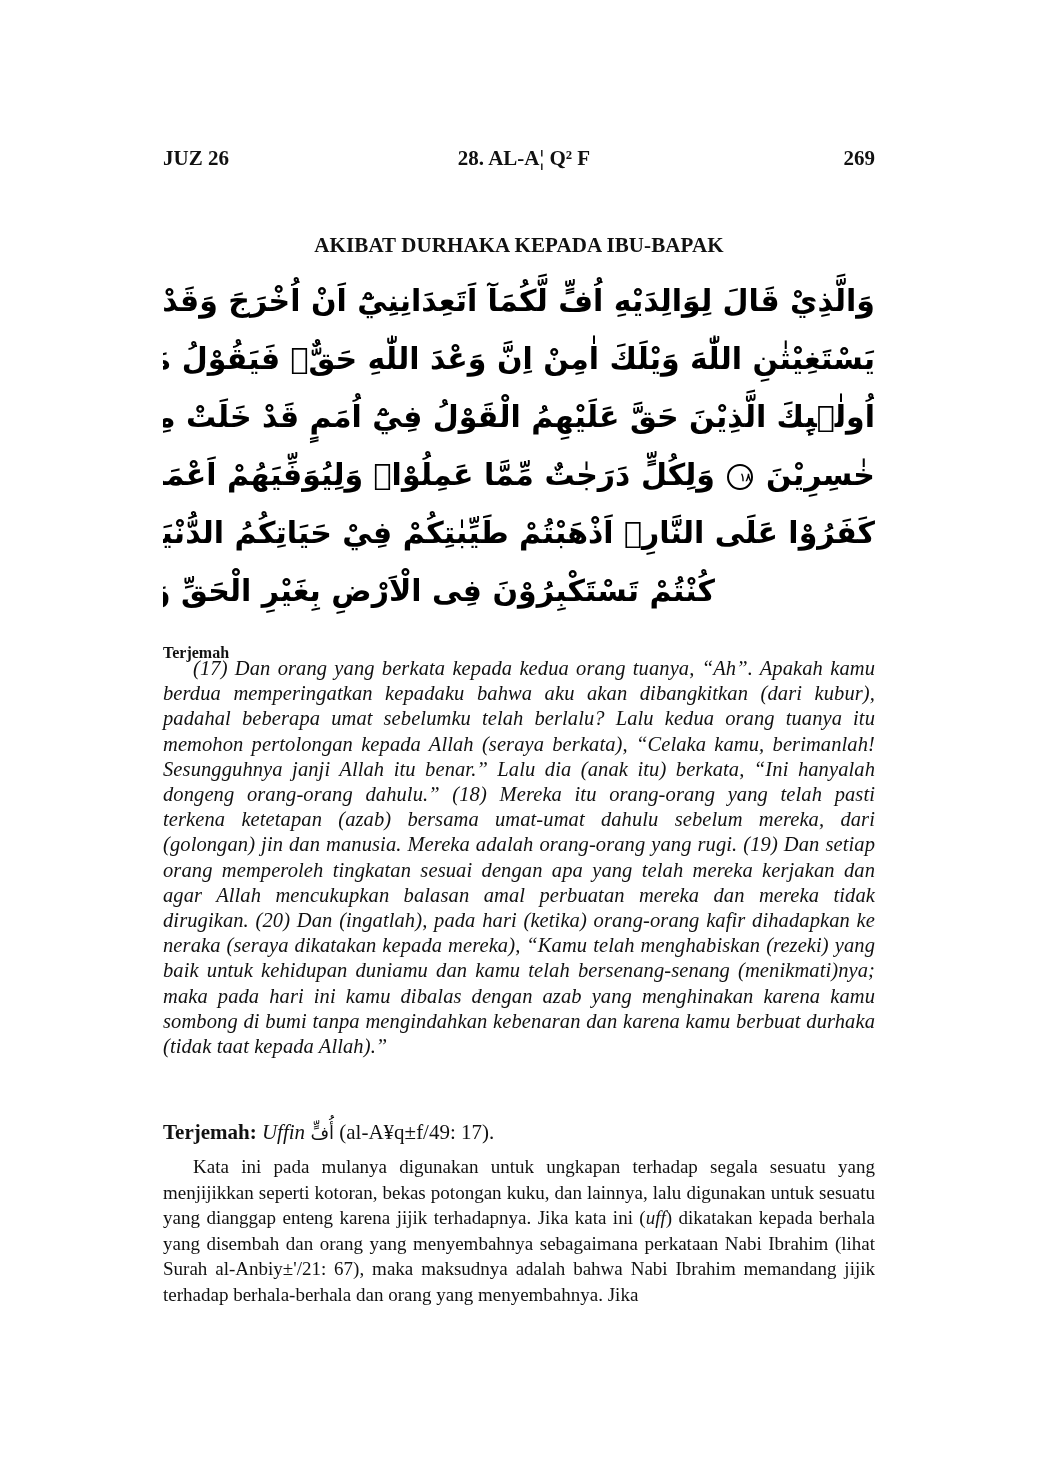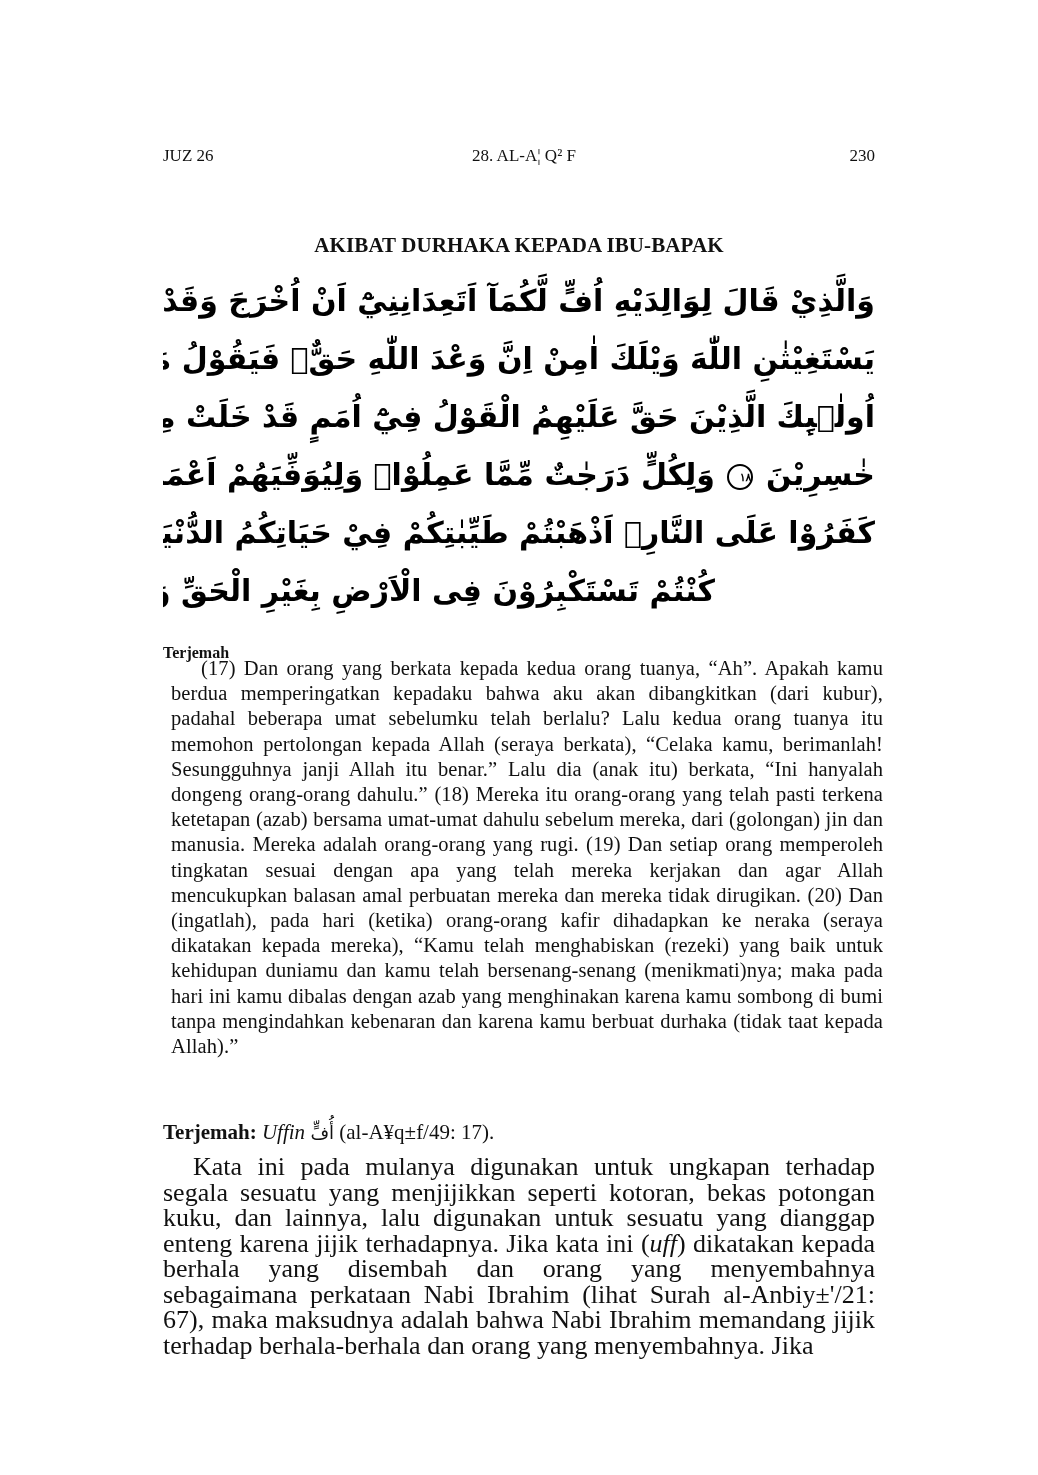--- a/index.html
+++ b/index.html
@@ -14,21 +14,22 @@
       overflow: hidden;
       color: #111111;
       font-family: "Liberation Serif", serif;
     }
     .running-head {
       position: absolute;
       top: 146px;
       left: 163px;
       width: 712px;
       height: 26px;
-      font-size: 17px;
+      font-size: 21px;
+      font-weight: bold;
     }
     .running-head .left { position: absolute; left: 0; top: 0; }
     .running-head .center { position: absolute; left: 0; width: 100%; text-align: center; top: 0; padding-left: 10px; box-sizing: border-box; }
     .running-head .right { position: absolute; right: 0; top: 0; }
 
     .section-title {
       position: absolute;
       top: 233px;
       left: 163px;
       width: 712px;
@@ -81,58 +82,58 @@
       top: 644px;
       left: 163px;
       font-weight: bold;
       font-size: 16px;
     }
     .terjemah-body {
       position: absolute;
       top: 656px;
       left: 163px;
       width: 712px;
+      font-style: italic;
       font-size: 20.5px;
       line-height: 25.2px;
       text-align: justify;
       text-indent: 30px;
       letter-spacing: 0.1px;
-      margin-left: 8px;
     }
 
     .kosakata {
       position: absolute;
       top: 1120px;
       left: 163px;
       width: 712px;
       font-size: 21px;
     }
     .kosakata .label { font-weight: bold; }
     .kosakata .term { font-style: italic; }
     .kosakata .arabic-term { font-family: "DejaVu Sans", sans-serif; font-size: 18px; margin-top: 22px; }
 
     .kosakata-body {
       position: absolute;
       top: 1154px;
       left: 163px;
       width: 712px;
-      font-size: 26px;
+      font-size: 19px;
       line-height: 25.5px;
       text-align: justify;
       text-indent: 30px;
     }
     .kosakata-body em { font-style: italic; }
   </style>
 </head>
 <body>
 
 <div class="running-head">
   <span class="left">JUZ 26</span>
   <span class="center">28. AL-A¦ Q² F</span>
-  <span class="right">230</span>
+  <span class="right">269</span>
 </div>
 
 <div class="section-title">AKIBAT DURHAKA KEPADA IBU-BAPAK</div>
 
 <div class="arabic-block">
   <div class="arabic-line">
     <span>وَالَّذِيْ قَالَ لِوَالِدَيْهِ اُفٍّ لَّكُمَآ اَتَعِدَانِنِيْٓ اَنْ اُخْرَجَ وَقَدْ خَلَتِ الْقُرُوْنُ مِنْ قَبْلِيْۚ وَهُمَا</span>
   </div>
   <div class="arabic-line">
     <span>يَسْتَغِيْثٰنِ اللّٰهَ وَيْلَكَ اٰمِنْ اِنَّ وَعْدَ اللّٰهِ حَقٌّۚ فَيَقُوْلُ مَا هٰذَآ اِلَّآ اَسَاطِيْرُ الْاَوَّلِيْنَ</span>

